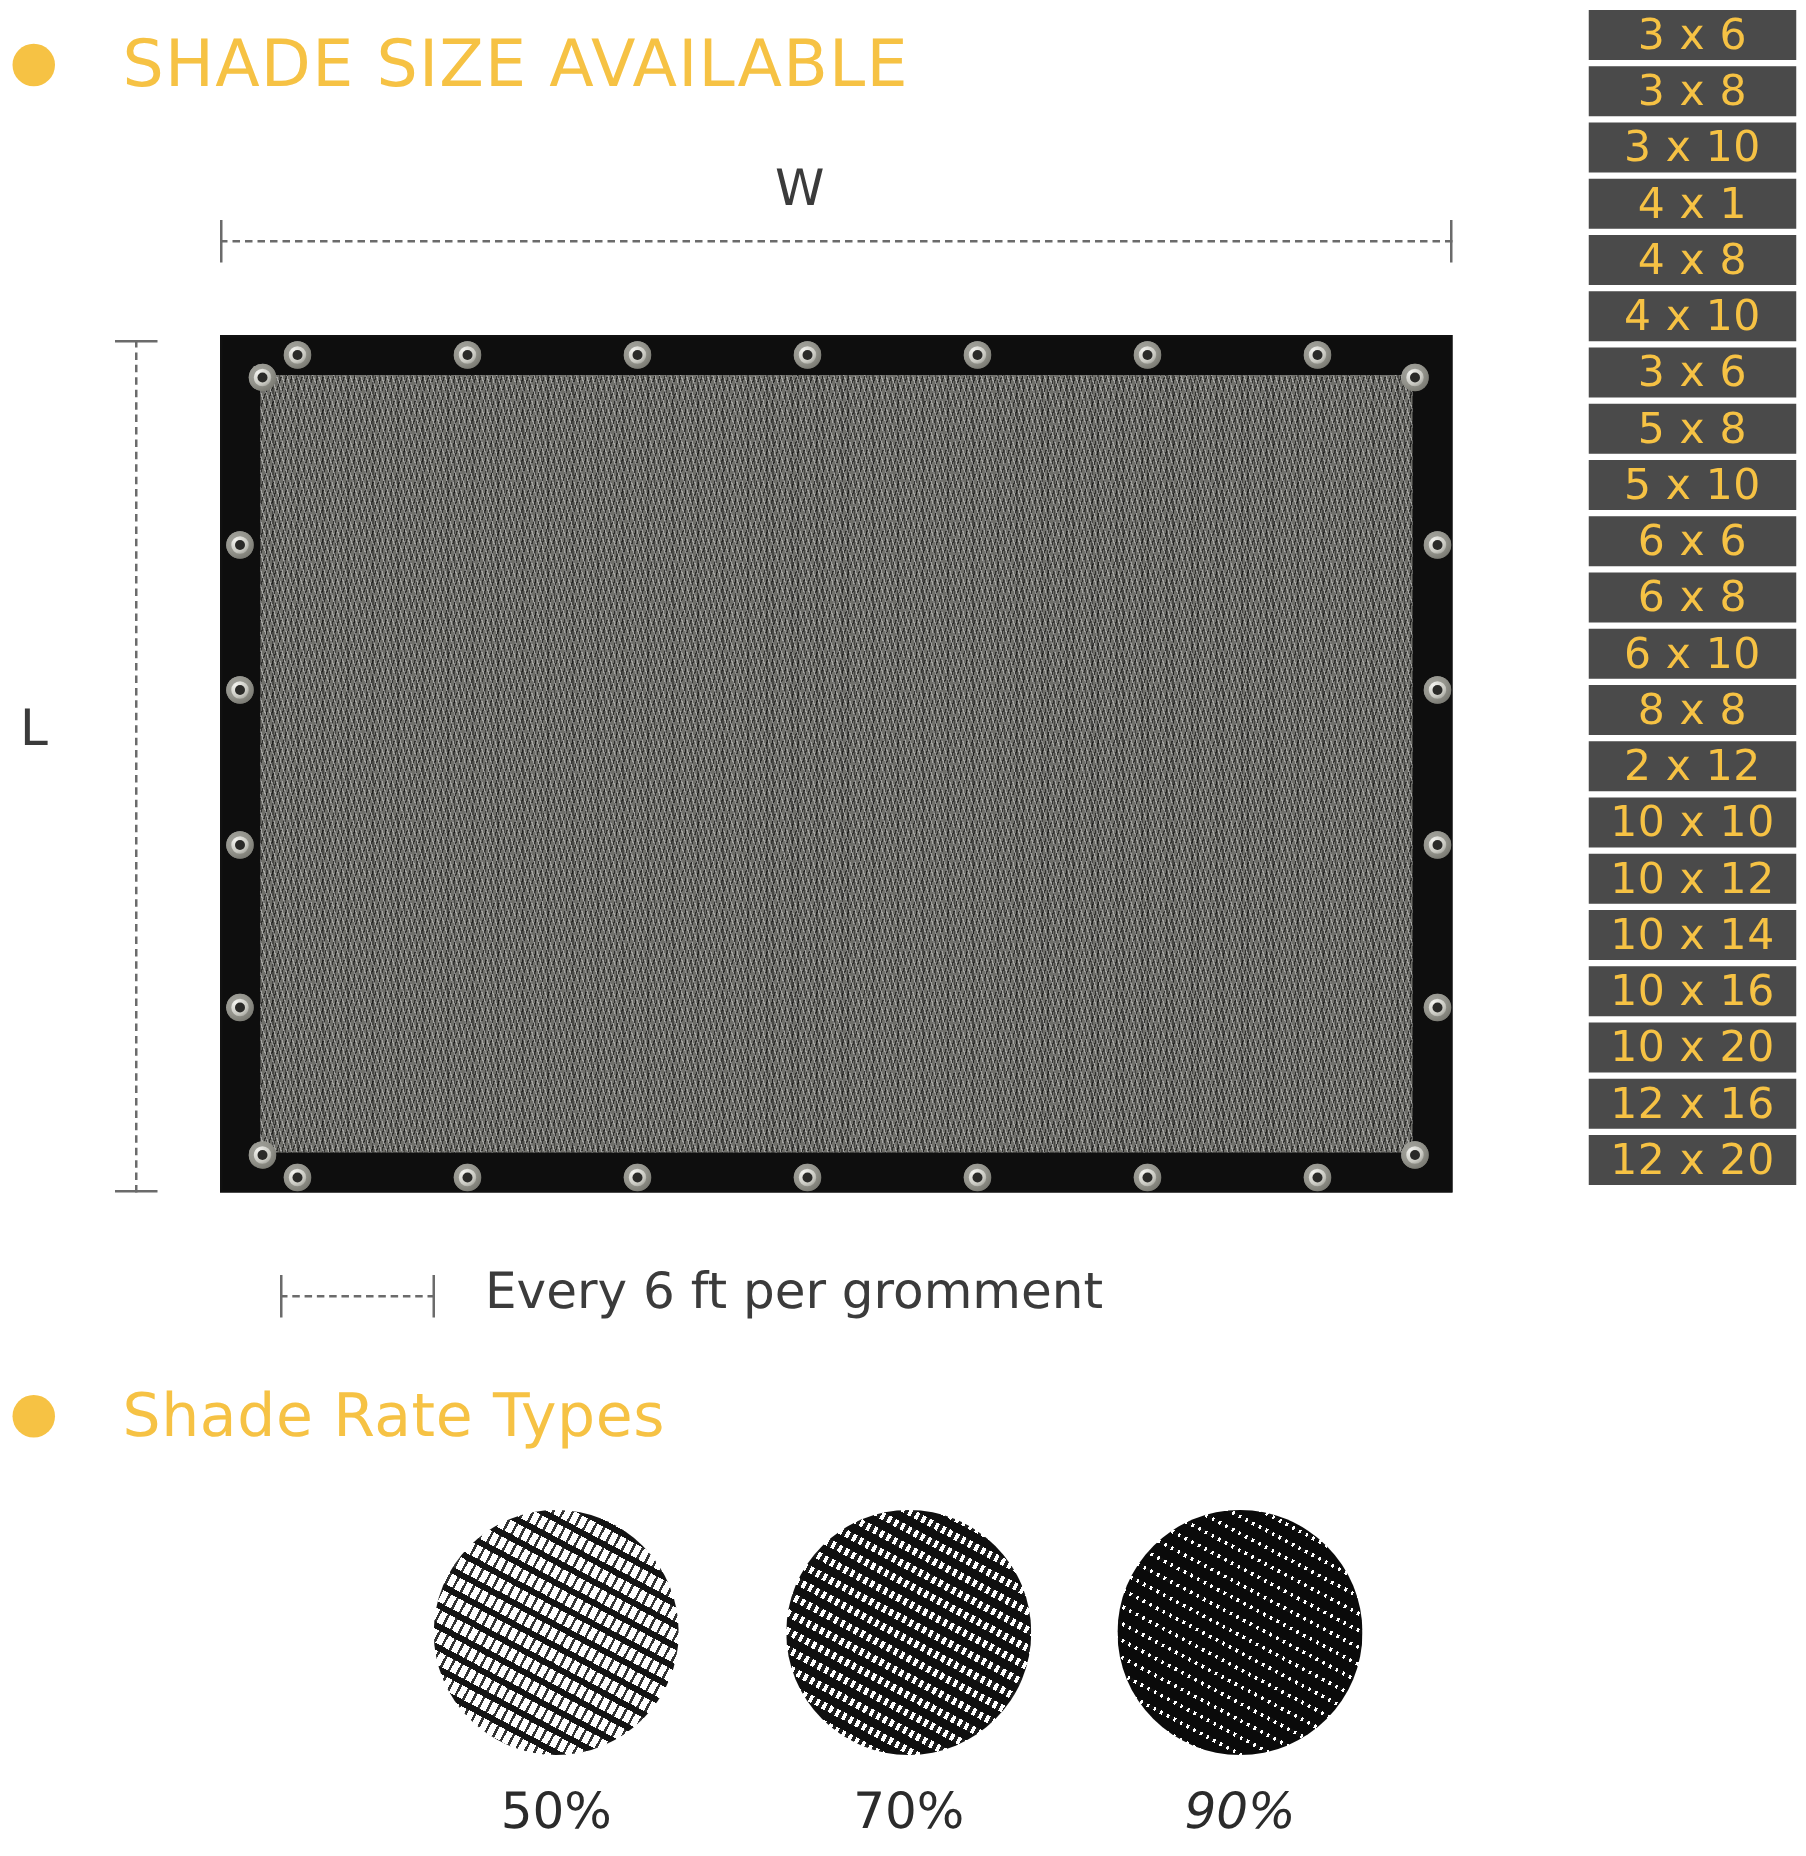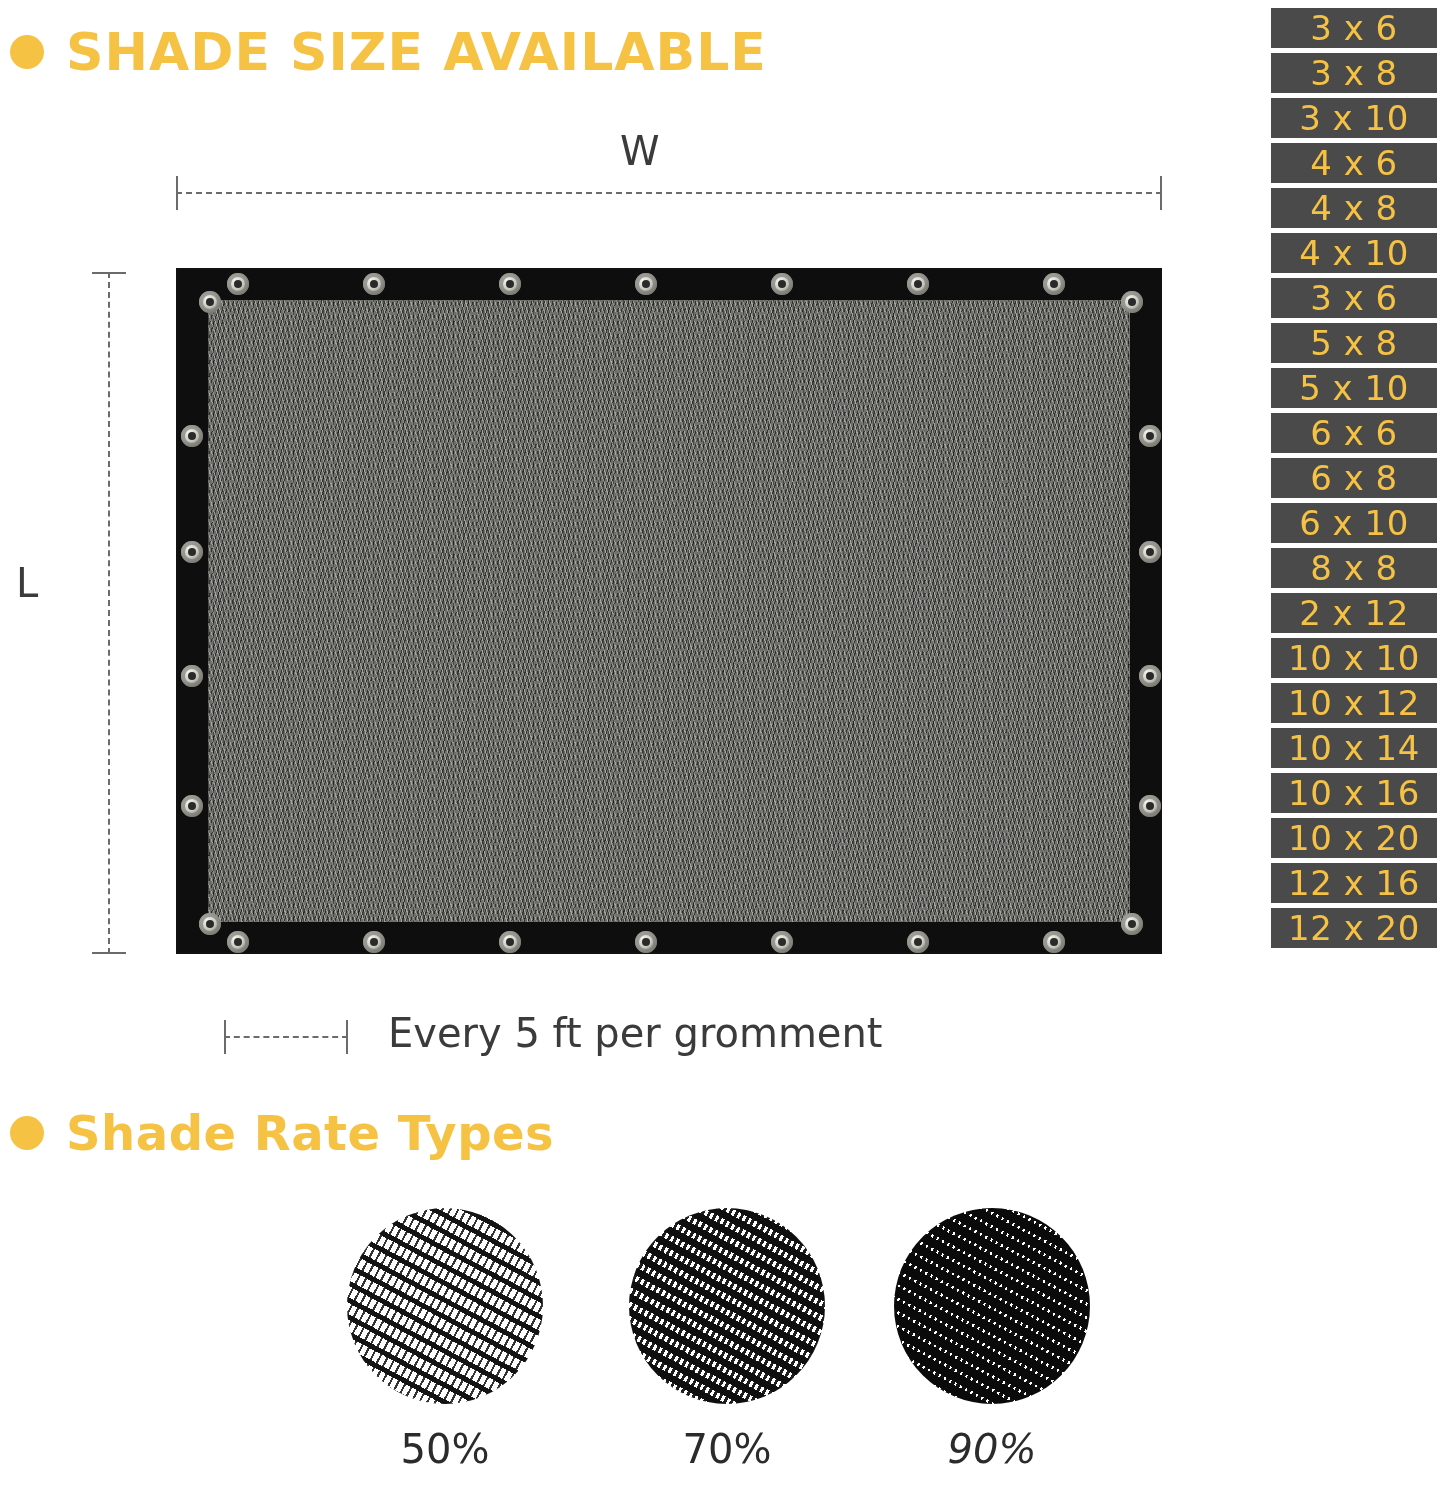--- a/index.html
+++ b/index.html
@@ -24,23 +24,24 @@
   }
   .bullet-dot {
     width: 34px;
     height: 34px;
     border-radius: 50%;
     background: #f6c244;
     flex: 0 0 auto;
   }
   .heading-text {
     color: #f6c244;
-    font-weight: bold;
+    font-weight: normal;
     letter-spacing: 0.5px;
     white-space: nowrap;
+    margin-left: 32px;
   }
   #heading-primary {
     left: 10px;
     top: 22px;
   }
   #heading-primary .heading-text {
     font-size: 52px;
     letter-spacing: 1px;
   }
   #heading-secondary {
@@ -277,21 +278,21 @@
 
     <span class="grommet" style="left:972px; top:166px;"></span>
     <span class="grommet" style="left:972px; top:282px;"></span>
     <span class="grommet" style="left:972px; top:406px;"></span>
     <span class="grommet" style="left:972px; top:536px;"></span>
   </div>
 
   <div class="dim-line-h" id="grommet-gap-line"></div>
   <div class="tick-v" id="grommet-gap-tick-left"></div>
   <div class="tick-v" id="grommet-gap-tick-right"></div>
-  <span id="grommet-note">Every 5 ft per gromment</span>
+  <span id="grommet-note">Every 6 ft per gromment</span>
 </div>
 
 <div class="heading" id="heading-secondary">
   <span class="bullet-dot"></span>
   <span class="heading-text">Shade Rate Types</span>
 </div>
 
 <div class="swatches">
   <div class="swatch-item" style="left:280px;">
     <div class="swatch-circle sw50"></div>
@@ -304,21 +305,21 @@
   <div class="swatch-item" style="left:827px;font-style:italic;">
     <div class="swatch-circle sw90"></div>
     <div class="swatch-label">90%</div>
   </div>
 </div>
 
 <div id="size-list">
   <div class="size-chip">3 x 6</div>
   <div class="size-chip">3 x 8</div>
   <div class="size-chip">3 x 10</div>
-  <div class="size-chip">4 x 6</div>
+  <div class="size-chip">4 x 1</div>
   <div class="size-chip">4 x 8</div>
   <div class="size-chip">4 x 10</div>
   <div class="size-chip">3 x 6</div>
   <div class="size-chip">5 x 8</div>
   <div class="size-chip">5 x 10</div>
   <div class="size-chip">6 x 6</div>
   <div class="size-chip">6 x 8</div>
   <div class="size-chip">6 x 10</div>
   <div class="size-chip">8 x 8</div>
   <div class="size-chip">2 x 12</div>

